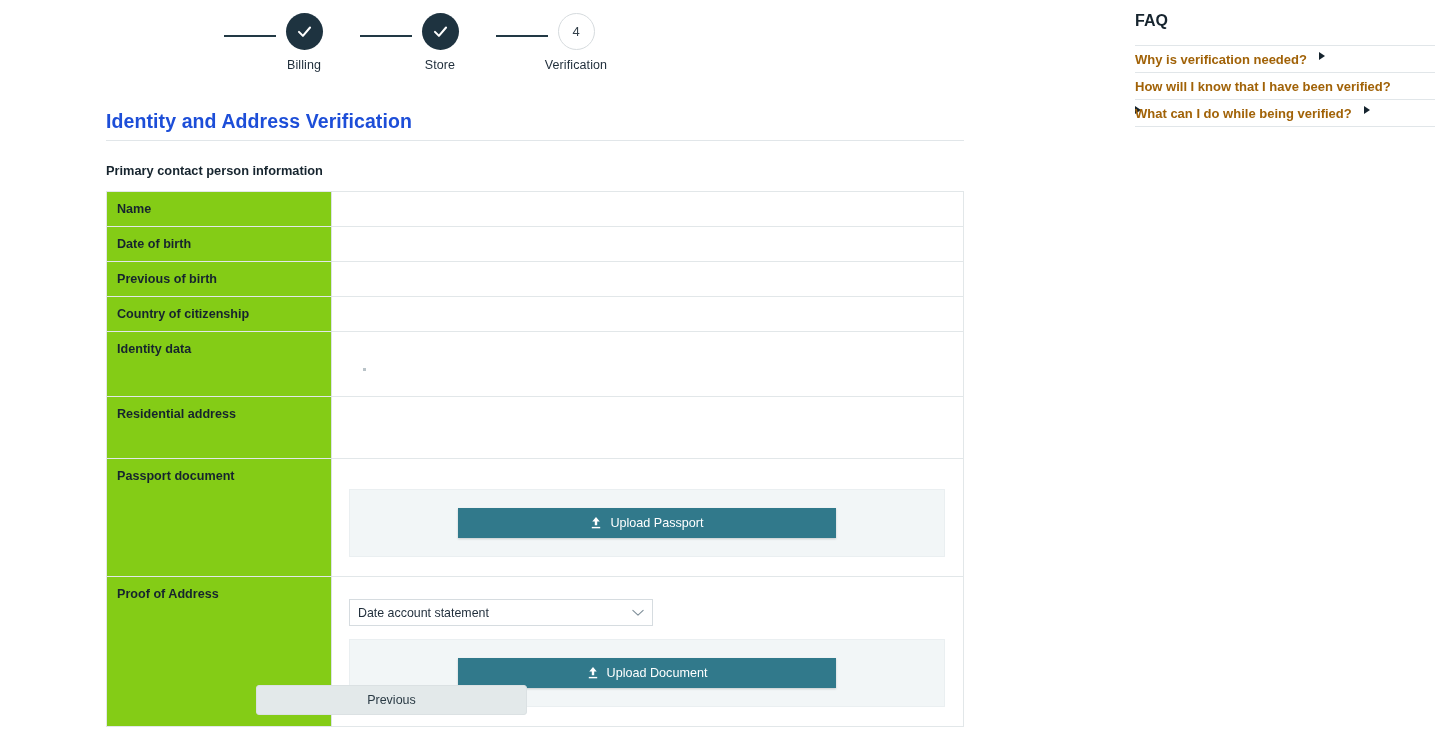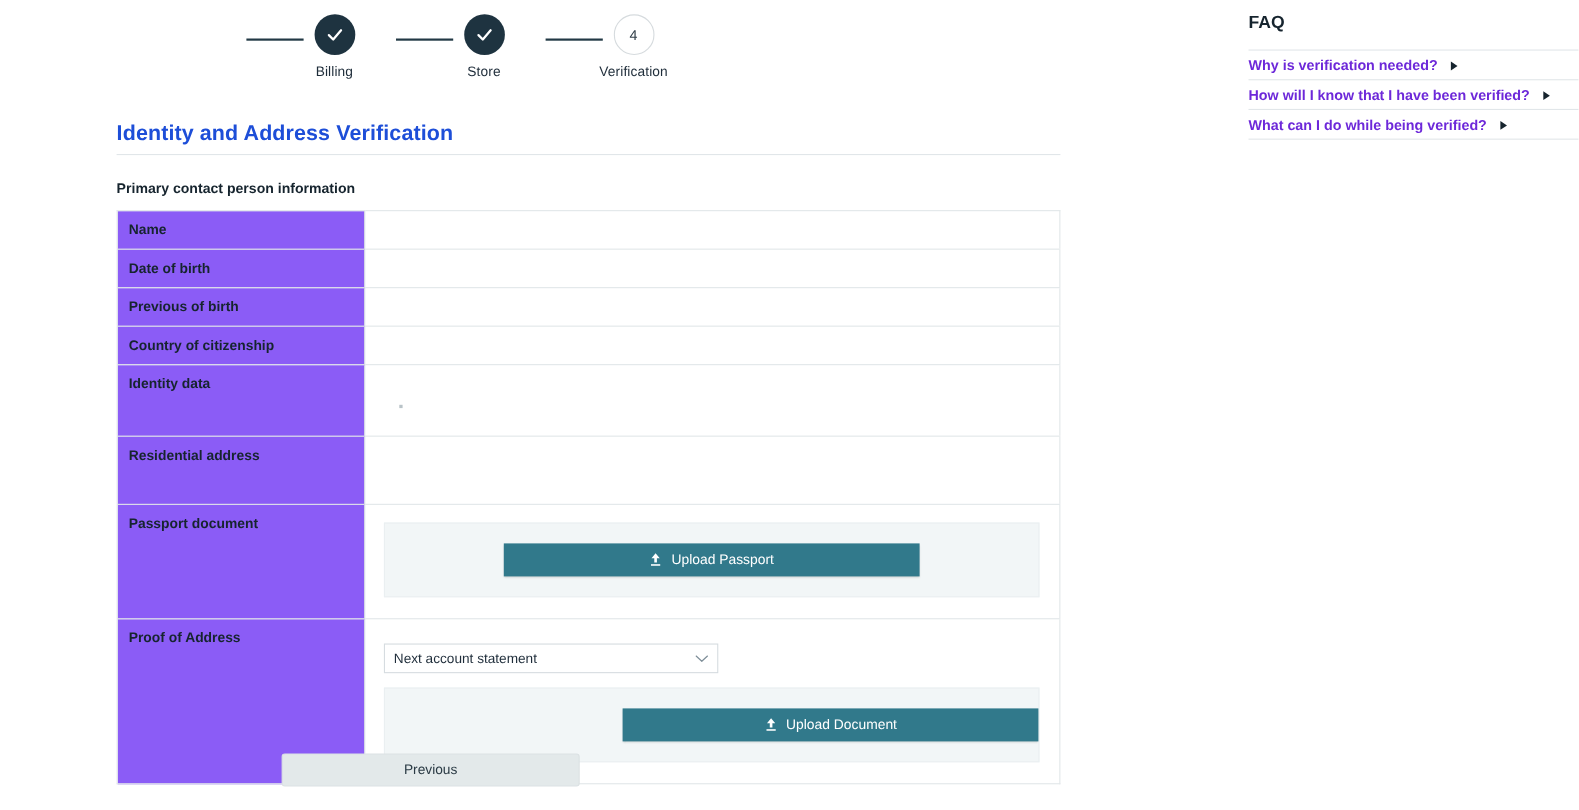--- a/index.html
+++ b/index.html
@@ -56,21 +56,21 @@
   
   .info-table{
     position:absolute;left:106px;top:191px;width:858px;
     border:1px solid #e2e7e9;border-collapse:collapse;
     table-layout:fixed;background:#fff;
   }
   .info-table tr{border-bottom:1px solid #e2e7e9;}
   .info-table tr:last-child{border-bottom:none;}
   .info-table td.key{
     width:214px;
-    background:#8b5cf6;
+    background:#84cc16;
     border-right:1px solid #dbe2e5;
     font-size:12.6px;font-weight:bold;color:#16242e;
     padding:10px 0 10px 10px;
     vertical-align:top;
   }
   .info-table td.val{
     background:#ffffff;
     padding:10px 8px;
     vertical-align:top;
     font-size:12.6px;color:#1f2d3a;
@@ -87,21 +87,21 @@
 
   .dot-artifact{
     position:absolute;left:363px;top:368px;
     width:3px;height:3px;background:#b9c3c8;
   }
 
   
   .dropzone{
     background:#f2f6f7;
     border:1px solid #eaeff1;
-    margin:6px 10px 9px 9px;
+    margin:20px 10px 9px 9px;
     padding:18px 0;
     display:flex;align-items:center;justify-content:center;
   }
   .upload-btn{
     background:#31798b;
     color:#ffffff;
     border:none;
     width:378px;height:30px;
     font-size:12.6px;
     font-family:"Liberation Sans", sans-serif;
@@ -141,22 +141,22 @@
   }
 
   
   .faq-title{
     position:absolute;left:9px;top:12px;
     font-size:16px;font-weight:bold;color:#16242e;
   }
   .faq-rule{position:absolute;left:9px;width:426px;height:1px;background:#e1e6e9;}
   .faq-item{
     position:absolute;left:9px;
-    font-size:13px;font-weight:bold;color:#6d28d9;
-    display:flex;align-items:center;gap:12px;
+    font-size:13px;font-weight:bold;color:#a16207;
+    display:flex;gap:12px;
     cursor:pointer;white-space:nowrap;
   }
   .tri{
     width:0;height:0;
     border-left:6px solid #16242e;
     border-top:4px solid transparent;
     border-bottom:4px solid transparent;
     display:block;
   }
 </style>
@@ -247,27 +247,27 @@
             </button>
           </div>
         </td>
       </tr>
 
       <tr class="r-proof">
         <td class="key">Proof of Address</td>
         <td class="val">
           <div class="doc-select-wrap">
             <div class="doc-select">
-              <span>Next account statement</span>
+              <span>Date account statement</span>
               <svg class="chev" width="12" height="8" viewBox="0 0 14 9">
                 <path d="M1 1.5 L7 7 L13 1.5" fill="none" stroke="#7f8f99" stroke-width="1.3" stroke-linecap="round" stroke-linejoin="round"></path>
               </svg>
             </div>
           </div>
-          <div class="dropzone" style="margin-top:13px;justify-content:flex-end;">
+          <div class="dropzone" style="margin-top:13px;">
             <button class="upload-btn">
               <svg class="upload-icon" width="12" height="14" viewBox="0 0 16 18">
                 <path d="M8 1 L13 7 L9.6 7 L9.6 12 L6.4 12 L6.4 7 L3 7 Z" fill="#ffffff"></path>
                 <rect x="2.4" y="14.2" width="11.2" height="1.9" fill="#ffffff"></rect>
               </svg>
               <span>Upload Document</span>
             </button>
           </div>
         </td>
       </tr>
@@ -285,21 +285,21 @@
     <div class="faq-title">FAQ</div>
 
     <div class="faq-rule" style="top:45px;"></div>
 
     <div class="faq-item" style="top:52px;">
       <span>Why is verification needed?</span>
       <span class="tri"></span>
     </div>
     <div class="faq-rule" style="top:72px;"></div>
 
-    <div class="faq-item" style="top:79px;">
+    <div class="faq-item" style="top:79px;flex-direction:column;">
       <span>How will I know that I have been verified?</span>
       <span class="tri"></span>
     </div>
     <div class="faq-rule" style="top:99px;"></div>
 
     <div class="faq-item" style="top:106px;">
       <span>What can I do while being verified?</span>
       <span class="tri"></span>
     </div>
     <div class="faq-rule" style="top:126px;"></div>

